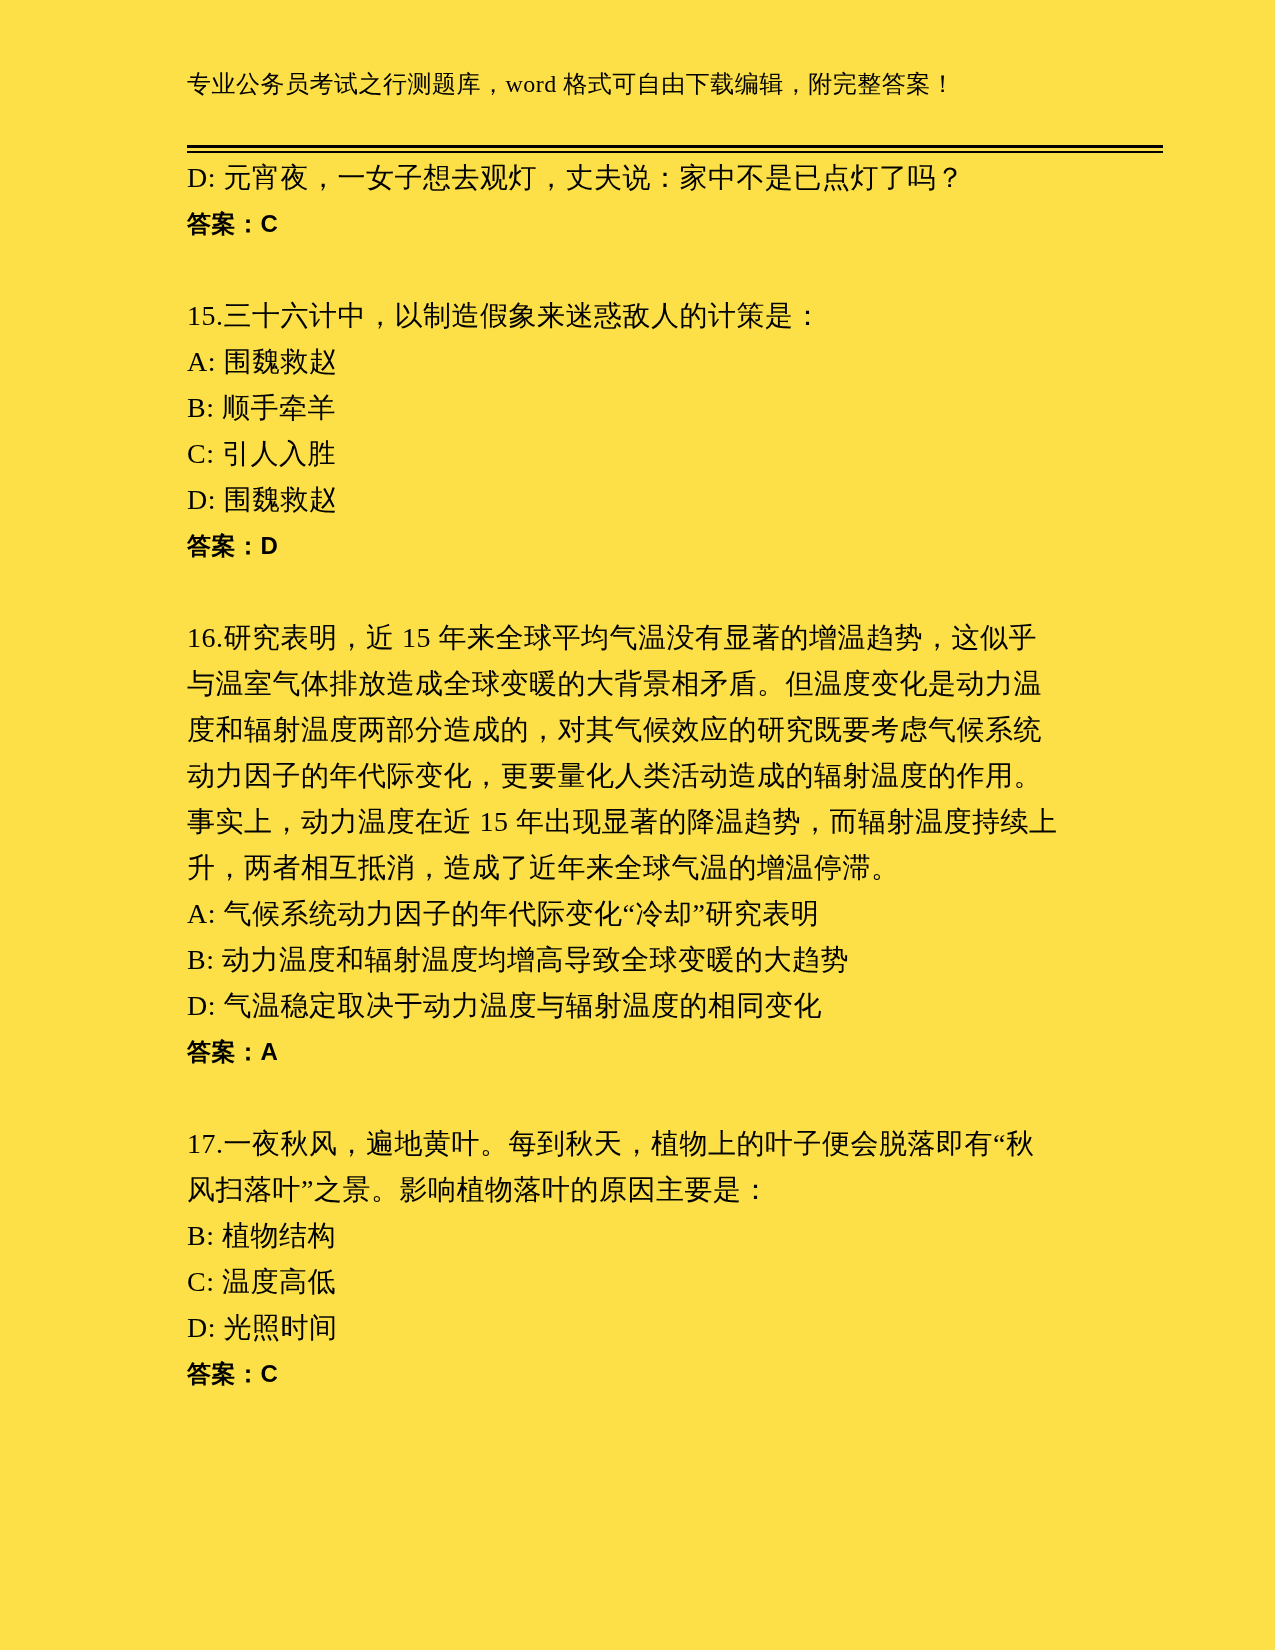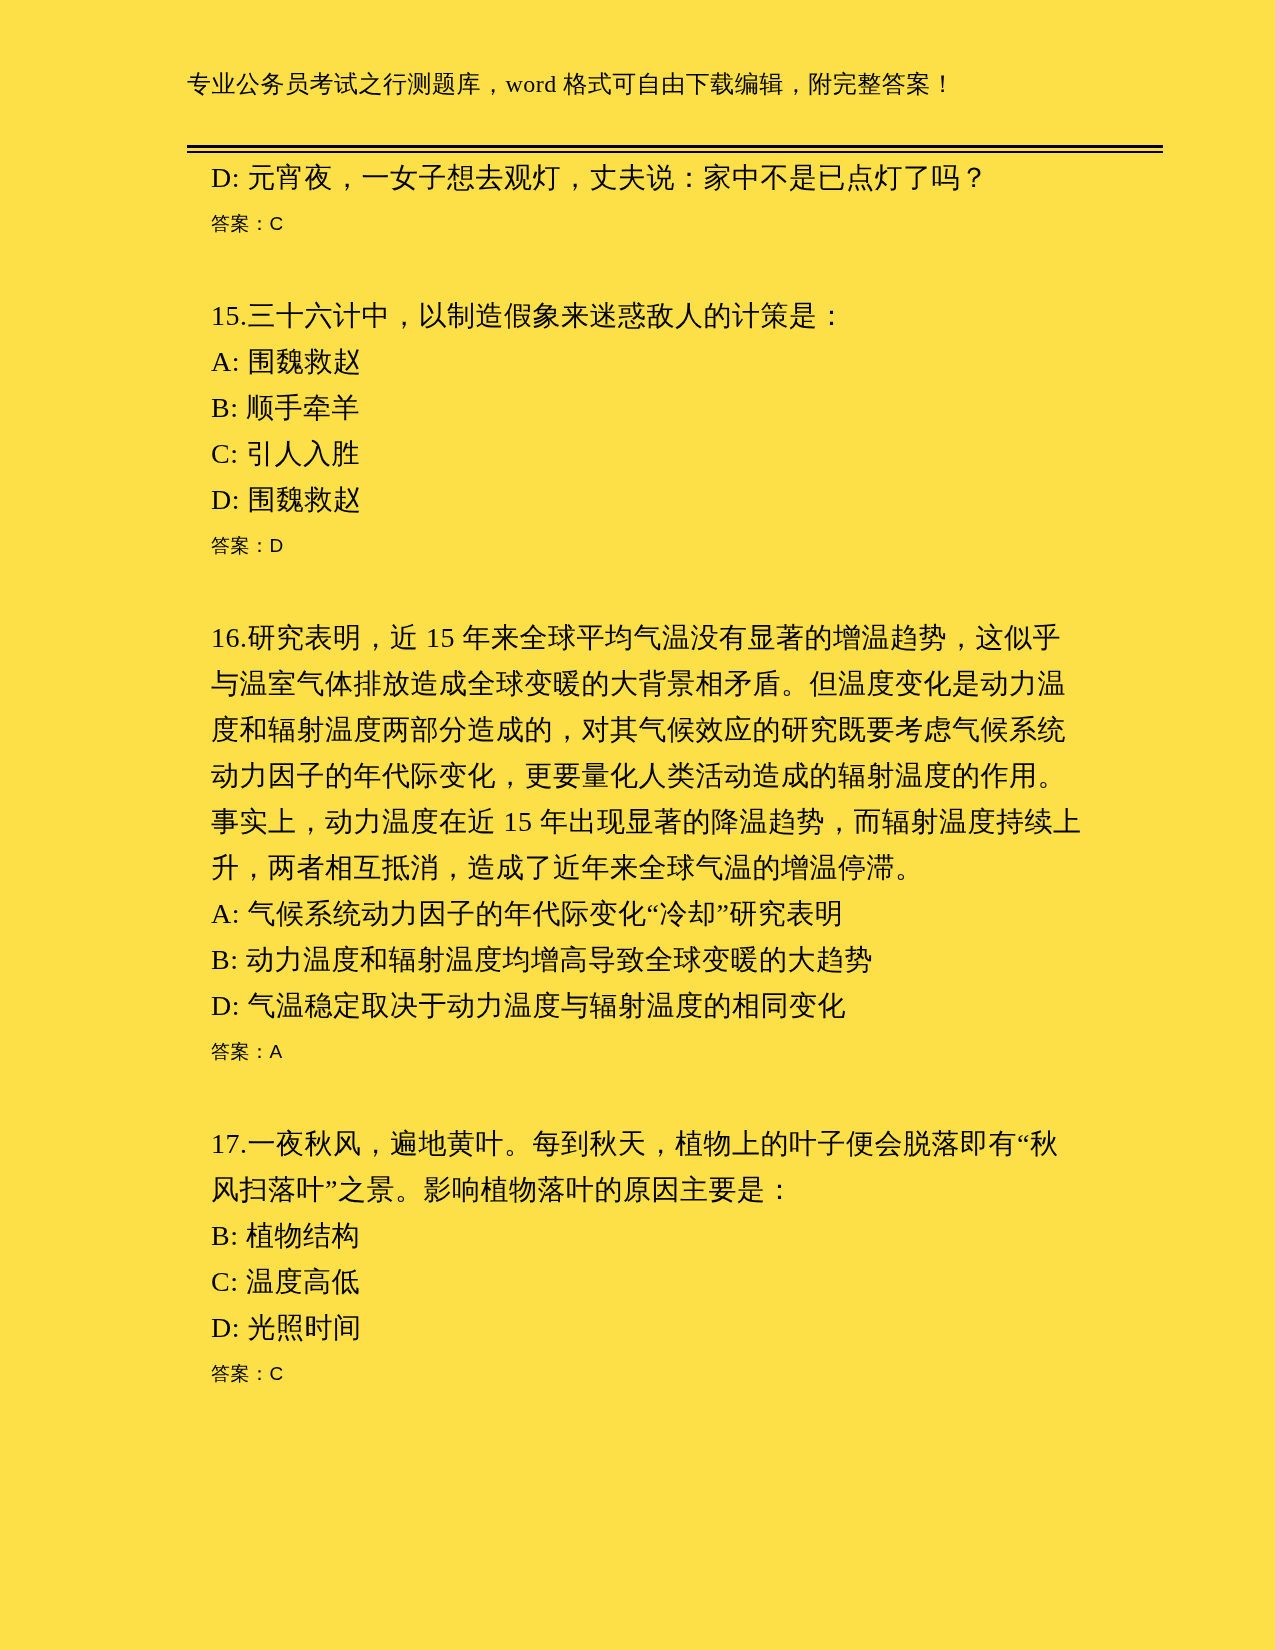--- a/index.html
+++ b/index.html
@@ -38,33 +38,32 @@
     box-sizing: content-box;
   }
   .content {
     position: absolute;
     left: 187px;
     top: 155px;
     width: 930px;
     font-size: 28px;
     line-height: 46px;
     letter-spacing: 0.5px;
-    margin-left: 24px;
   }
   .q-block {
     margin: 0 0 46px 0;
   }
   .line {
     white-space: nowrap;
     height: 46px;
   }
   .answer {
     font-family: "Liberation Sans", sans-serif;
-    font-weight: normal;
-    font-size: 19px;
+    font-weight: bold;
+    font-size: 24px;
   }
 </style>
 </head>
 <body>
 
 <div class="page">
 
   <div class="header-text">专业公务员考试之行测题库，word 格式可自由下载编辑，附完整答案！</div>
 
   <div class="header-rule"></div>

